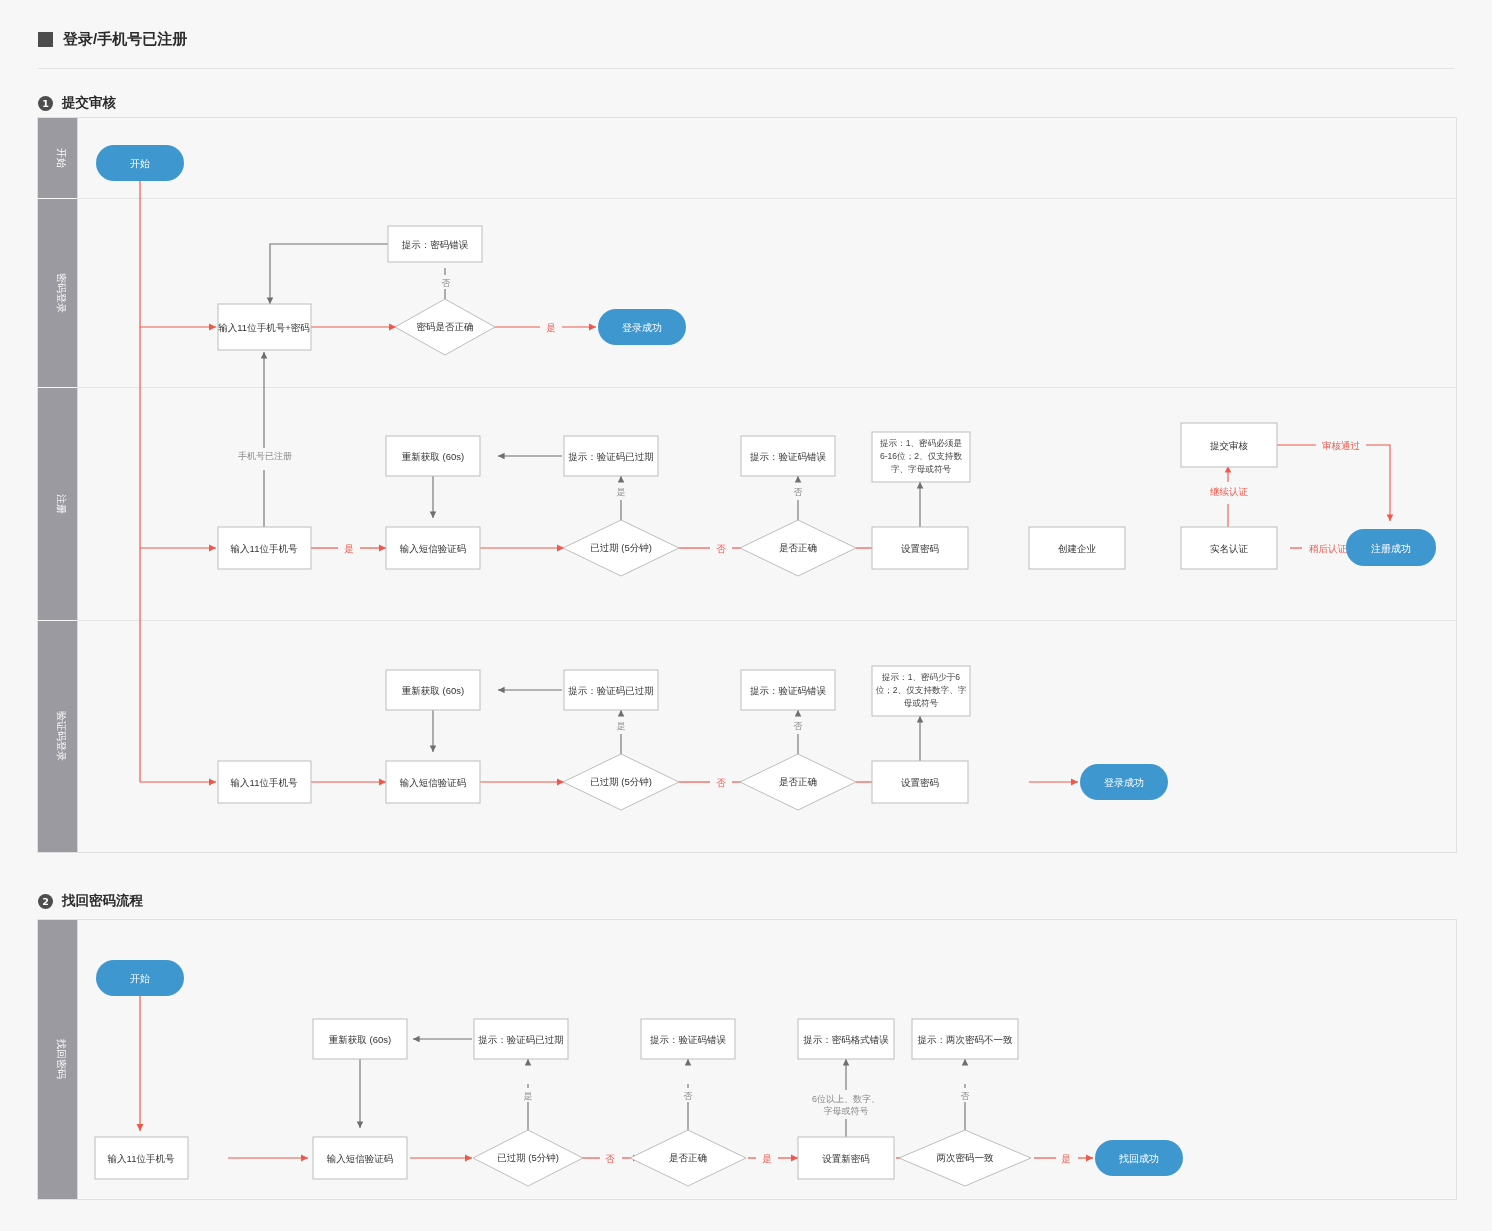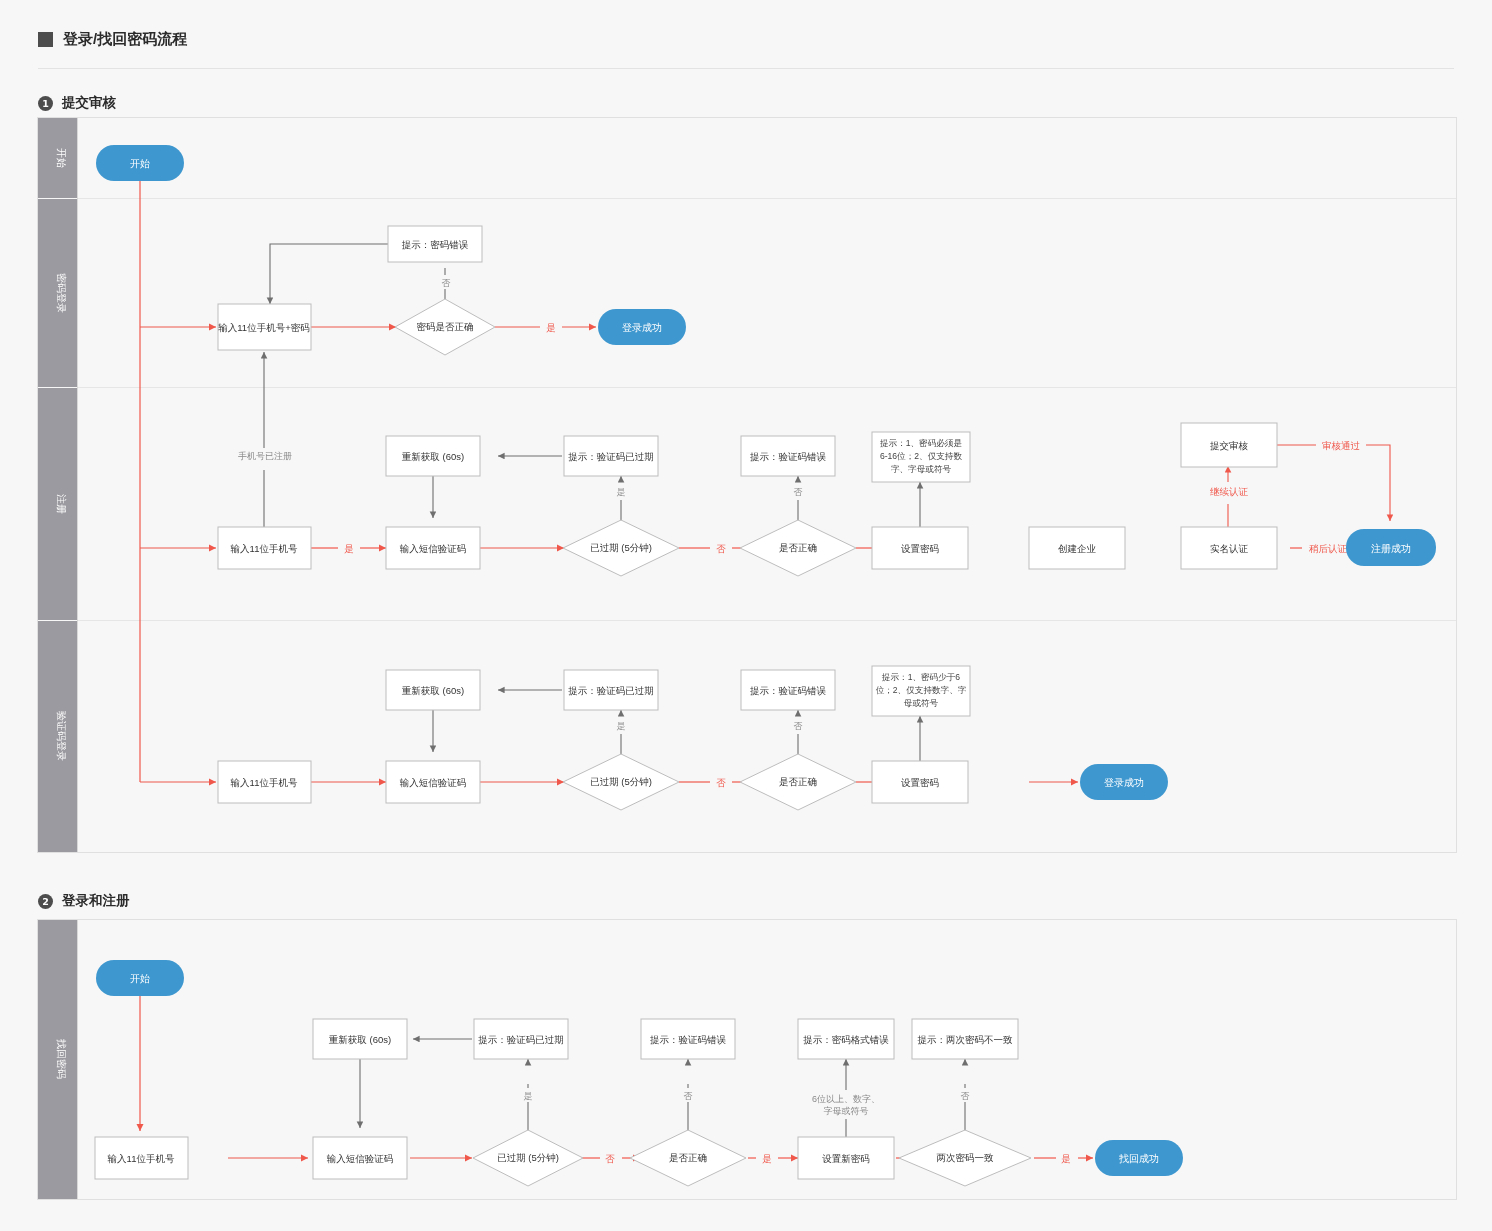--- a/index.html
+++ b/index.html
@@ -49,21 +49,21 @@
   .termText{font-size:10px;fill:#ffffff;}
   .tipText{font-size:8.6px;fill:#444;}
 </style>
 </head>
 <body>
 
 <div class="page">
 
   <div class="page-title">
     <span class="title-marker"></span>
-    <span>登录/找回密码流程</span>
+    <span>登录/手机号已注册</span>
   </div>
   <div class="title-rule"></div>
 
   <div class="sec-head" style="left:38px;top:94px;">
     <span class="sec-badge">1</span>
     <span>提交审核</span>
   </div>
 
   <div class="panel" style="left:37px;top:117px;width:1420px;height:736px;">
     <svg width="1418" height="734" viewBox="0 0 1418 734" xmlns="http://www.w3.org/2000/svg">
@@ -364,21 +364,21 @@
 
       <g>
         <rect x="1042" y="646" width="88" height="36" rx="18" fill="#3e97cf"></rect>
         <text class="termText" x="1086" y="668" text-anchor="middle">登录成功</text>
       </g>
     </svg>
   </div>
 
   <div class="sec-head" style="left:38px;top:892px;">
     <span class="sec-badge">2</span>
-    <span>登录和注册</span>
+    <span>找回密码流程</span>
   </div>
 
   <div class="panel" style="left:37px;top:919px;width:1420px;height:281px;">
     <svg width="1418" height="279" viewBox="0 0 1418 279" xmlns="http://www.w3.org/2000/svg">
       <defs>
         <marker id="arrR2" markerWidth="7" markerHeight="7" refX="6" refY="3" orient="auto" markerUnits="strokeWidth">
           <path d="M0,0 L6,3 L0,6 z" fill="#f0584c"></path>
         </marker>
         <marker id="arrG2" markerWidth="7" markerHeight="7" refX="6" refY="3" orient="auto" markerUnits="strokeWidth">
           <path d="M0,0 L6,3 L0,6 z" fill="#6f6f6f"></path>

